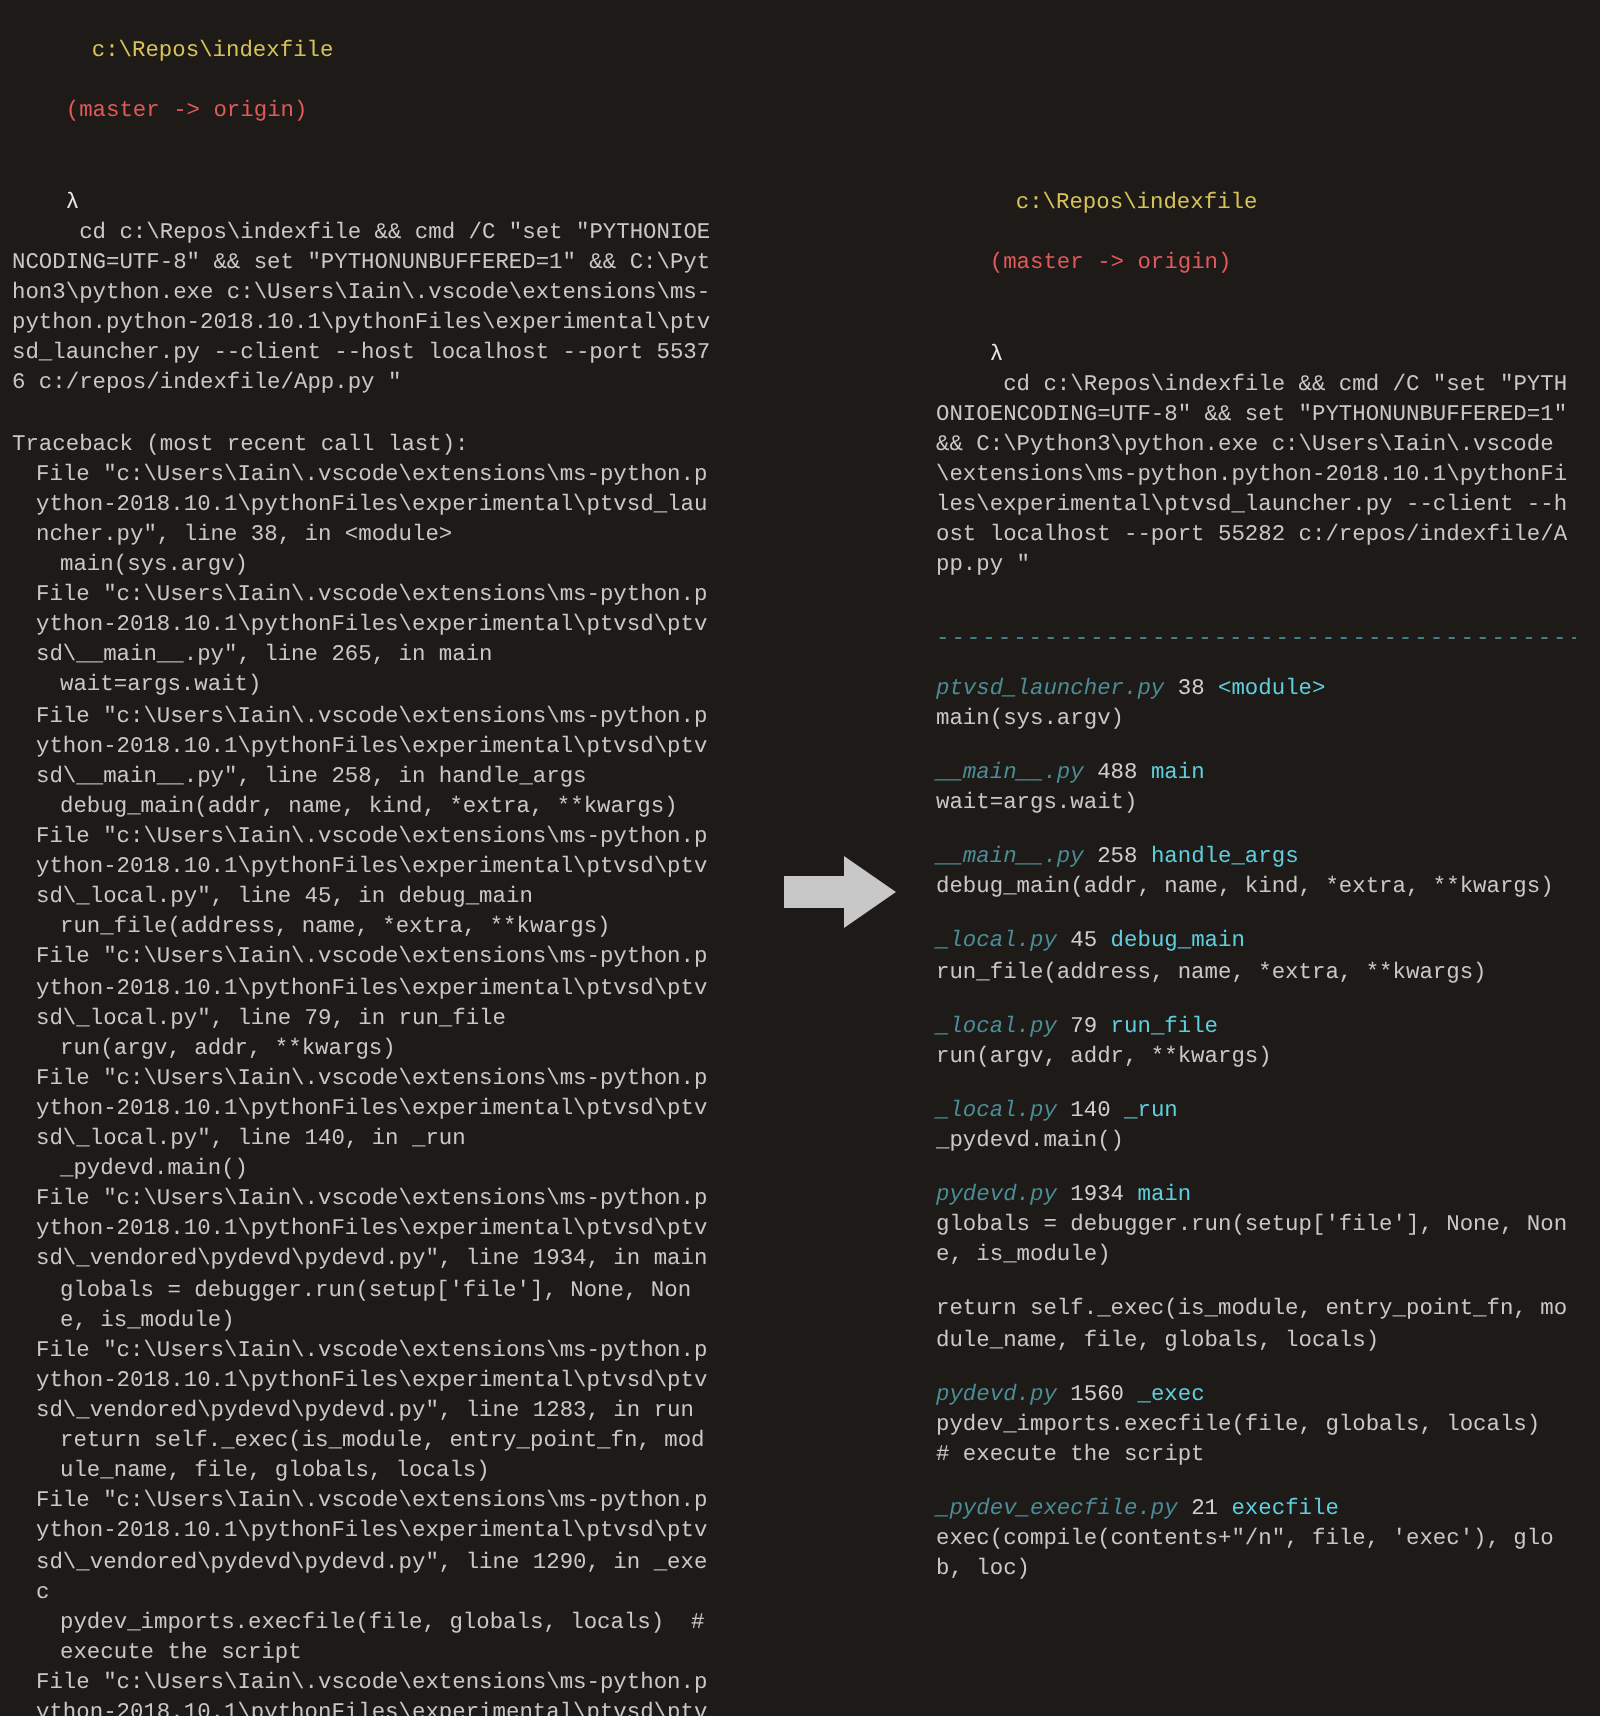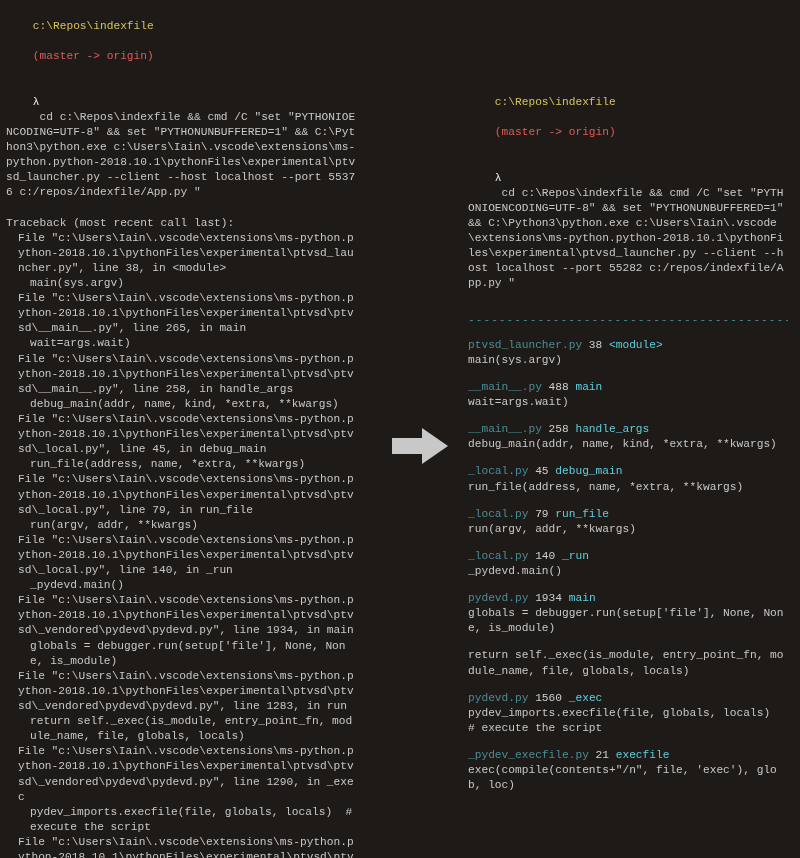--- a/index.html
+++ b/index.html
@@ -27,26 +27,26 @@
     width: 320px;
   }
   .arrow {
     position: absolute;
     left: 392px;
     top: 426px;
     width: 56px;
     height: 40px;
   }
   .arrow svg { display: block; }
-  .c-yellow  { color: #d6c35a; }
+  .c-yellow  { color: #d6c35a; margin-left: 13px; }
   .c-red     { color: #e05a5a; }
   .c-white   { color: #e8e8e8; }
   .c-gray    { color: #c8c8c8; }
   .c-cyan    { color: #5fcfe0; }
-  .c-dimcyan { color: #4a8d96; }
+  .c-dimcyan { color: #4a8d96; font-style: italic; }
   .c-num     { color: #cfcfcf; }
   .line { white-space: pre-wrap; word-break: break-all; }
   .indent1 { padding-left: 12px; }
   .indent2 { padding-left: 24px; }
   .sep {
     color: #4a8d96;
     letter-spacing: 1px;
     margin: 6px 0 10px 0;
     overflow: hidden;
     white-space: nowrap;

